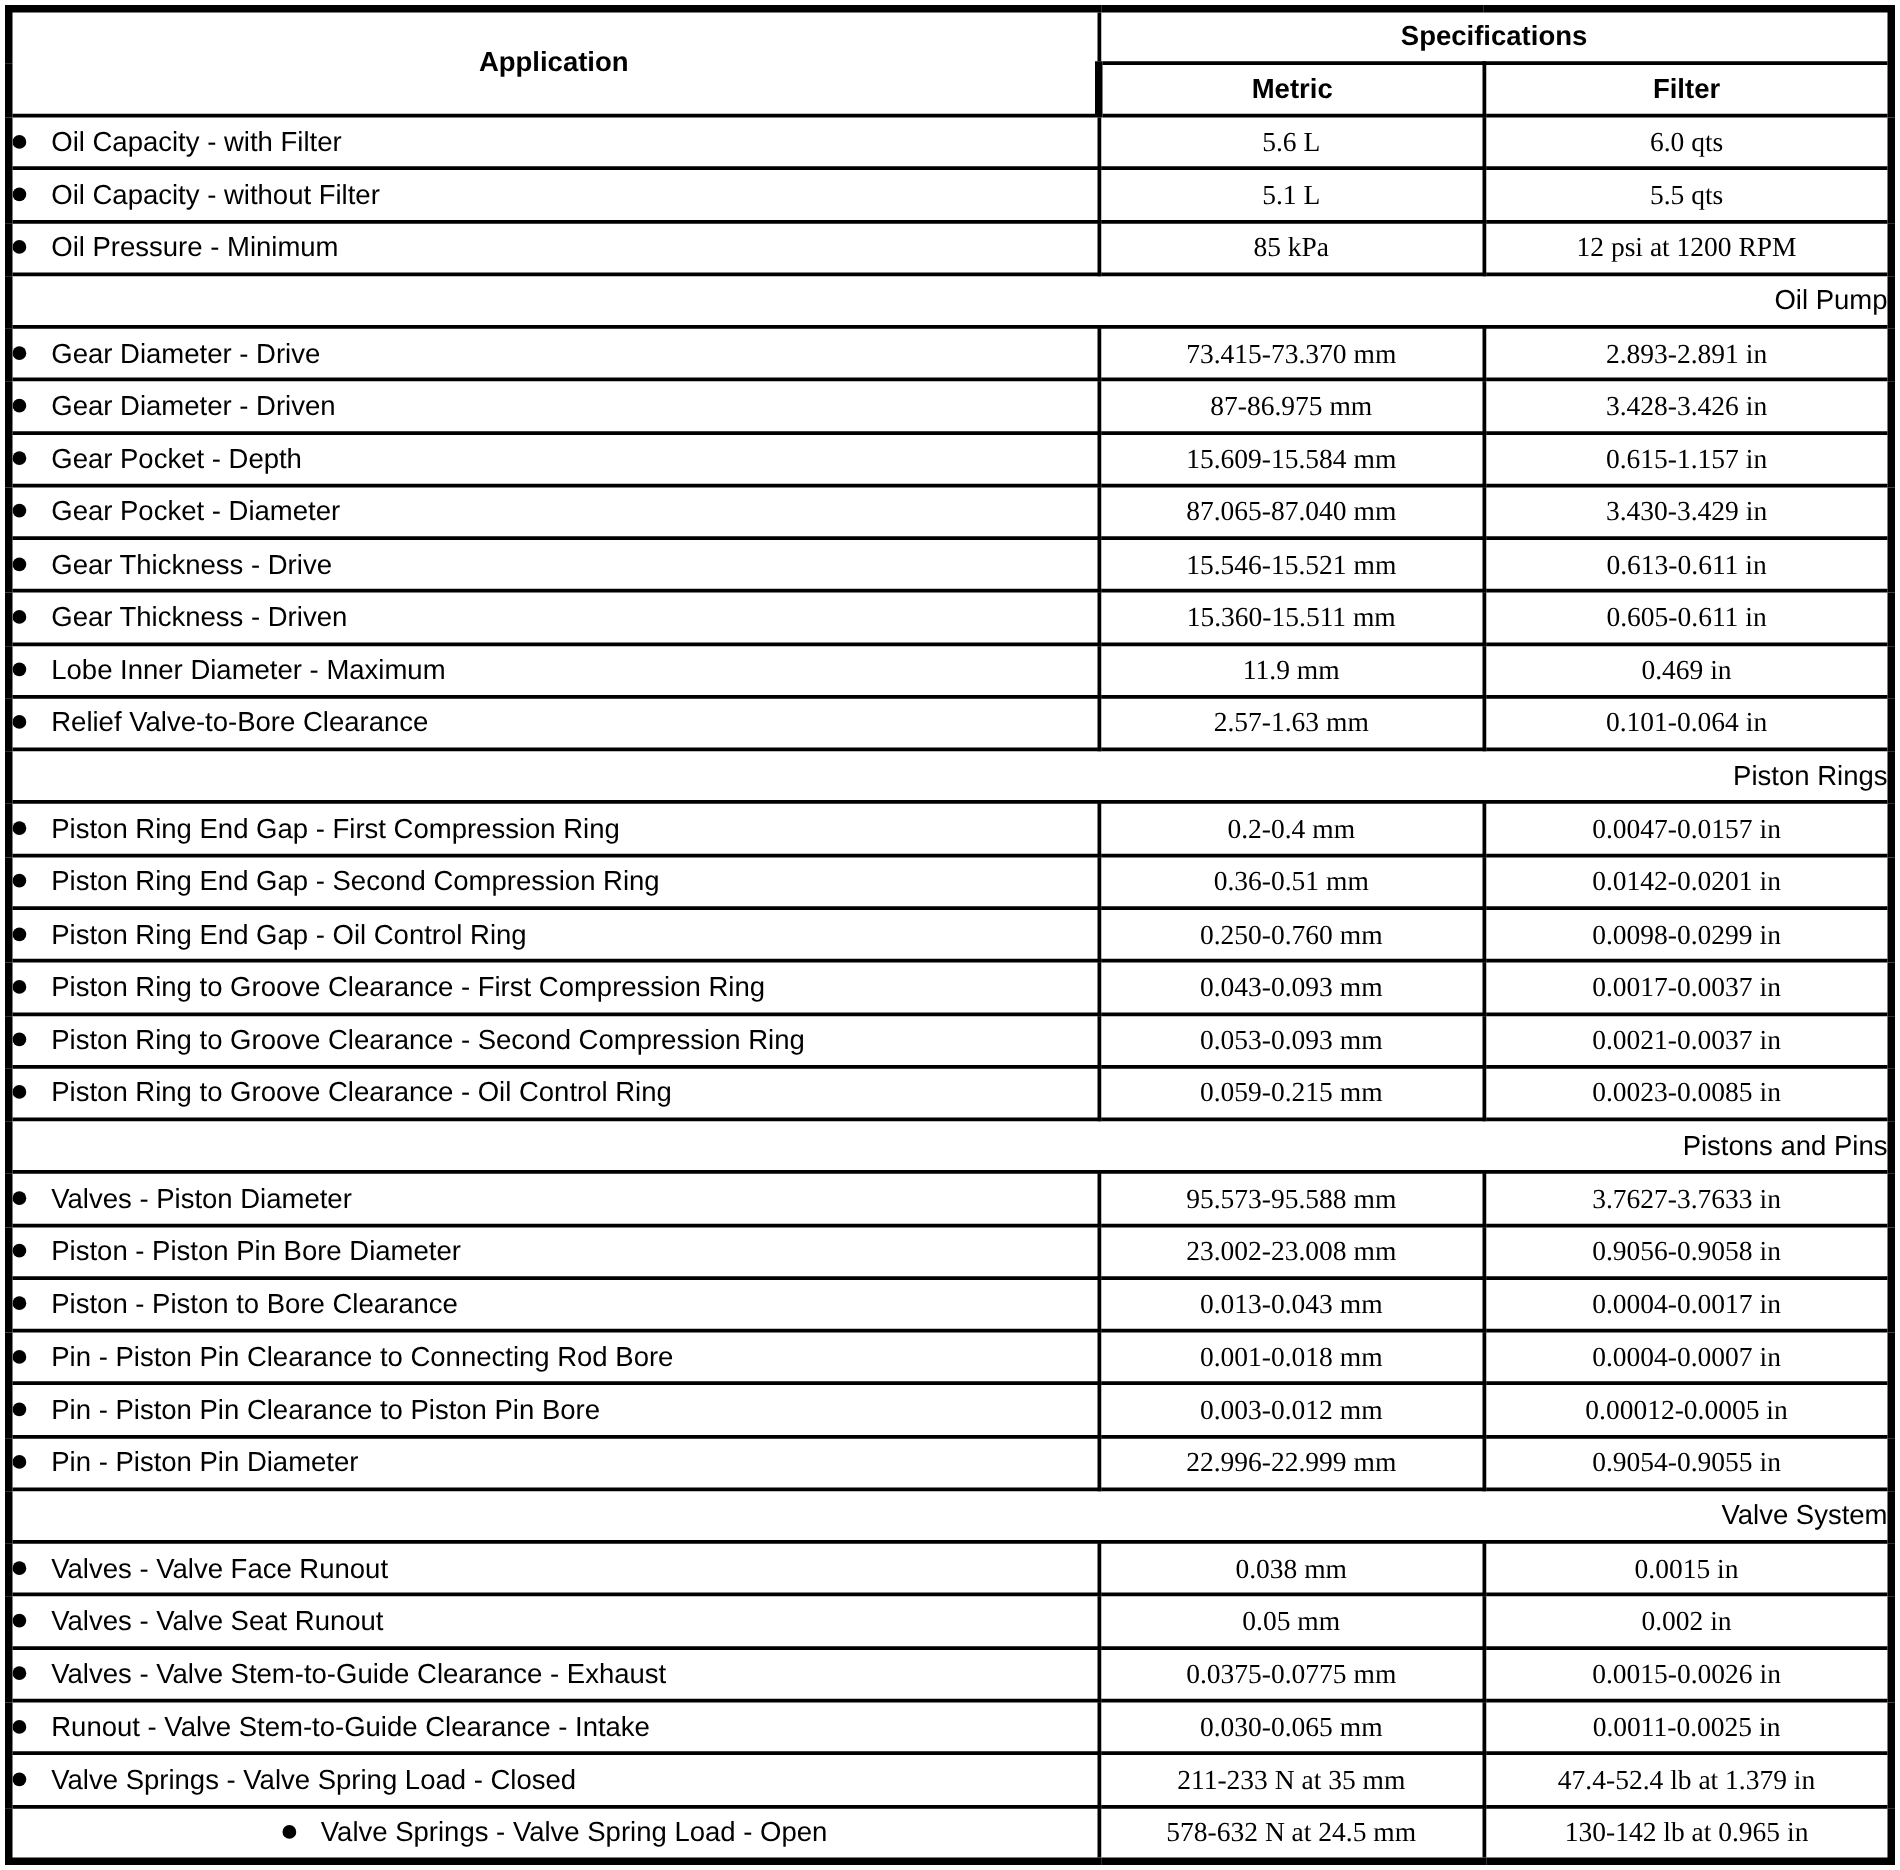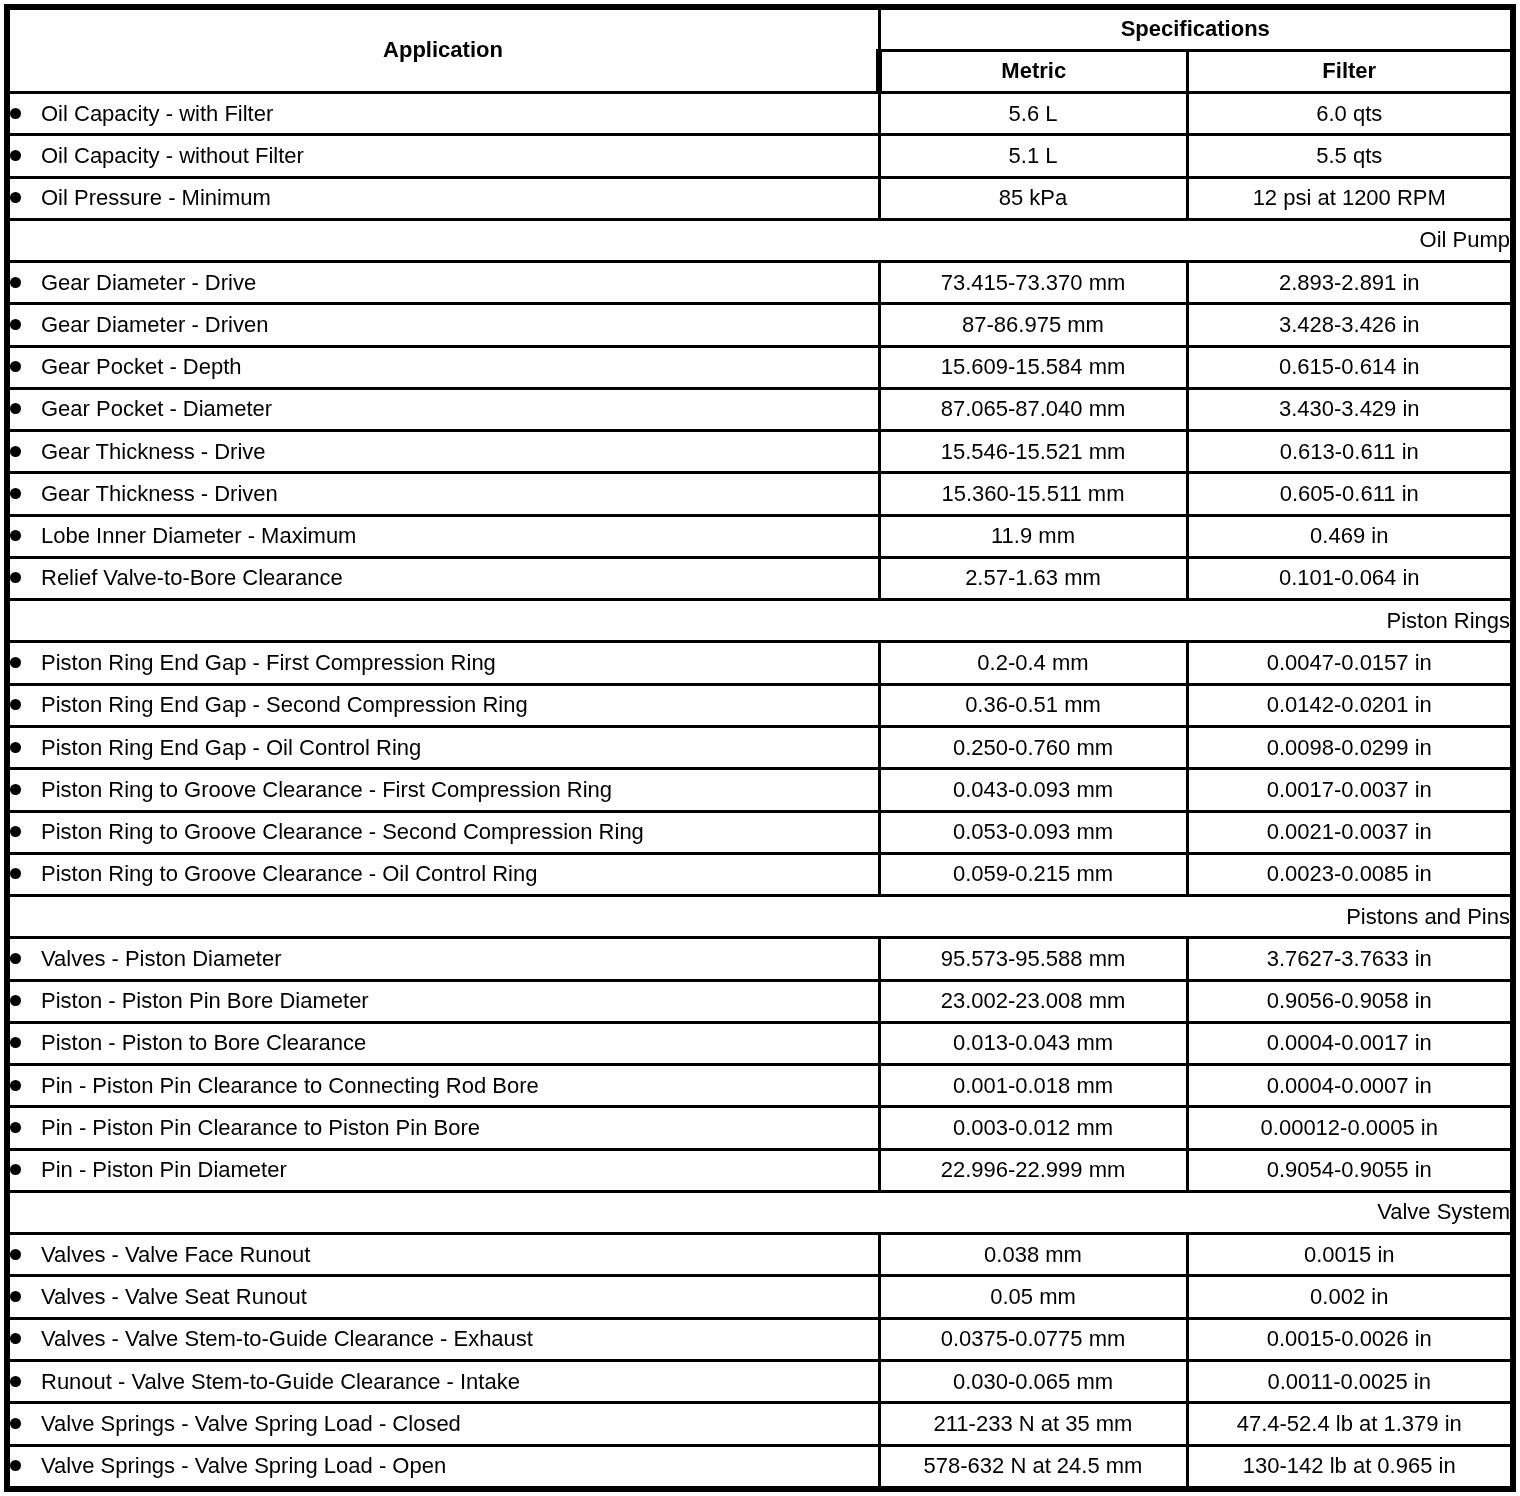--- a/index.html
+++ b/index.html
@@ -35,21 +35,21 @@
     line-height: 1.1;
     vertical-align: middle;
     overflow: hidden;
     white-space: nowrap;
   }
   
   table.spec-table { border: 6px solid #000000; }
   table.spec-table tr > *:first-child { border-left: 6px solid #000000; }
   table.spec-table tr > *:last-child { border-right: 6px solid #000000; }
   table.spec-table thead tr:first-child > * { border-top: 6px solid #000000; }
-  table.spec-table tbody tr:last-child > * { border-bottom: 6px solid #000000; }
+  table.spec-table tbody tr:last-child > * { border-bottom: 6px solid #000000; text-align: center; }
   
   th { font-weight: bold; text-align: center; }
   th.app-header { border-bottom: 5px solid #000000; }
   th.metric-header, th.english-header { border-bottom: 5px solid #000000; }
   
   td.app-cell {
     text-align: left;
     padding-left: 28px;
   }
   td.app-cell .bullet {
@@ -58,21 +58,21 @@
     height: 11px;
     border-radius: 50%;
     background: #000000;
     margin-right: 20px;
     vertical-align: 2px;
   }
   td.section-cell {
     text-align: right;
     padding-left: 8px;
   }
-  td.value-cell { text-align: center; }
+  td.value-cell { text-align: center; font-family: Liberation Serif, serif; }
 </style>
 </head>
 <body>
 
 <div class="page">
   <table class="spec-table">
     <colgroup>
       <col class="c-app">
       <col class="c-metric">
       <col class="c-english">
@@ -112,21 +112,21 @@
           <td class="value-cell">2.893-2.891 in</td>
         </tr>
         <tr>
           <td class="app-cell"><span class="bullet"></span><span>Gear Diameter - Driven</span></td>
           <td class="value-cell">87-86.975 mm</td>
           <td class="value-cell">3.428-3.426 in</td>
         </tr>
         <tr>
           <td class="app-cell"><span class="bullet"></span><span>Gear Pocket - Depth</span></td>
           <td class="value-cell">15.609-15.584 mm</td>
-          <td class="value-cell">0.615-0.614 in</td>
+          <td class="value-cell">0.615-1.157 in</td>
         </tr>
         <tr>
           <td class="app-cell"><span class="bullet"></span><span>Gear Pocket - Diameter</span></td>
           <td class="value-cell">87.065-87.040 mm</td>
           <td class="value-cell">3.430-3.429 in</td>
         </tr>
         <tr>
           <td class="app-cell"><span class="bullet"></span><span>Gear Thickness - Drive</span></td>
           <td class="value-cell">15.546-15.521 mm</td>
           <td class="value-cell">0.613-0.611 in</td>

